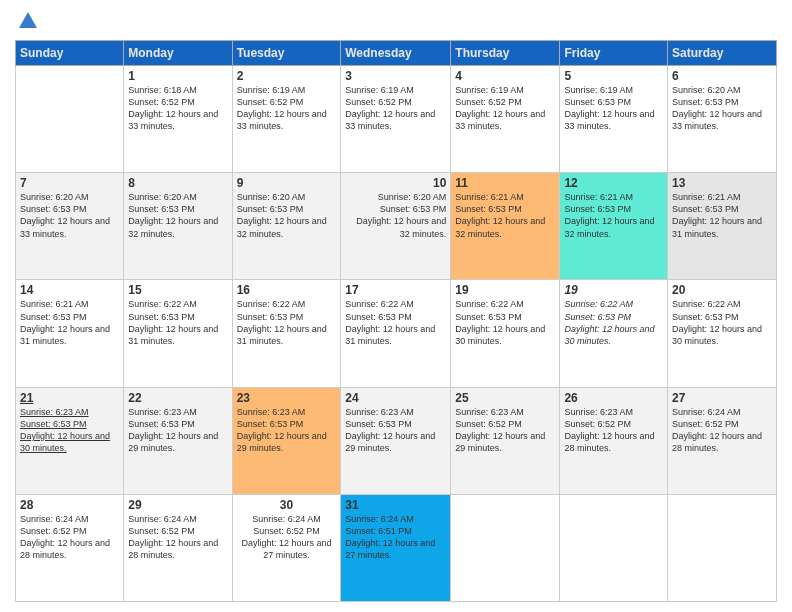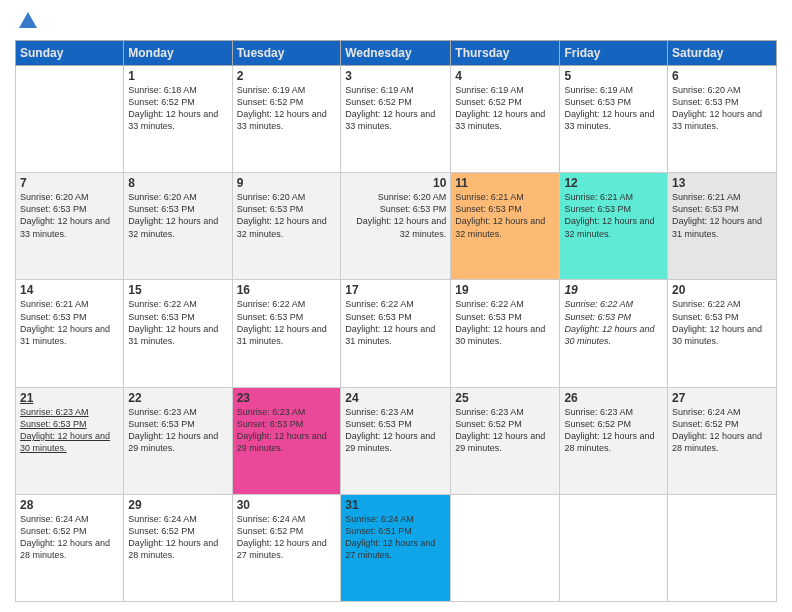--- a/index.html
+++ b/index.html
@@ -213,21 +213,21 @@
         </tr>
         <tr>
           <td style="background-color: rgb(242, 242, 242); text-decoration: underline;">
             <span class="day-number">21</span>
             <div class="day-info">Sunrise: 6:23 AM<br>Sunset: 6:53 PM<br>Daylight: 12 hours and 30 minutes.</div>
           </td>
           <td style="background-color: rgb(242, 242, 242);">
             <span class="day-number">22</span>
             <div class="day-info">Sunrise: 6:23 AM<br>Sunset: 6:53 PM<br>Daylight: 12 hours and 29 minutes.</div>
           </td>
-          <td style="background-color: #ec4899;">
+          <td style="background-color: #fdba74;">
             <span class="day-number">23</span>
             <div class="day-info">Sunrise: 6:23 AM<br>Sunset: 6:53 PM<br>Daylight: 12 hours and 29 minutes.</div>
           </td>
           <td style="background-color: rgb(242, 242, 242); margin-top: 6px;">
             <span class="day-number">24</span>
             <div class="day-info">Sunrise: 6:23 AM<br>Sunset: 6:53 PM<br>Daylight: 12 hours and 29 minutes.</div>
           </td>
           <td style="background-color: rgb(242, 242, 242);">
             <span class="day-number">25</span>
             <div class="day-info">Sunrise: 6:23 AM<br>Sunset: 6:52 PM<br>Daylight: 12 hours and 29 minutes.</div>
@@ -243,21 +243,21 @@
         </tr>
         <tr>
           <td style="background-color: rgb(255, 255, 255);">
             <span class="day-number">28</span>
             <div class="day-info">Sunrise: 6:24 AM<br>Sunset: 6:52 PM<br>Daylight: 12 hours and 28 minutes.</div>
           </td>
           <td style="background-color: rgb(255, 255, 255);">
             <span class="day-number">29</span>
             <div class="day-info">Sunrise: 6:24 AM<br>Sunset: 6:52 PM<br>Daylight: 12 hours and 28 minutes.</div>
           </td>
-          <td style="background-color: rgb(255, 255, 255);">
+          <td style="background-color: rgb(255, 255, 255); text-align: center;">
             <span class="day-number">30</span>
             <div class="day-info">Sunrise: 6:24 AM<br>Sunset: 6:52 PM<br>Daylight: 12 hours and 27 minutes.</div>
           </td>
           <td style="background-color: #0ea5e9;">
             <span class="day-number">31</span>
             <div class="day-info">Sunrise: 6:24 AM<br>Sunset: 6:51 PM<br>Daylight: 12 hours and 27 minutes.</div>
           </td>
           <td style="background-color: rgb(255, 255, 255);"></td>
           <td style="background-color: rgb(255, 255, 255);"></td>
           <td style="background-color: rgb(255, 255, 255);"></td>

